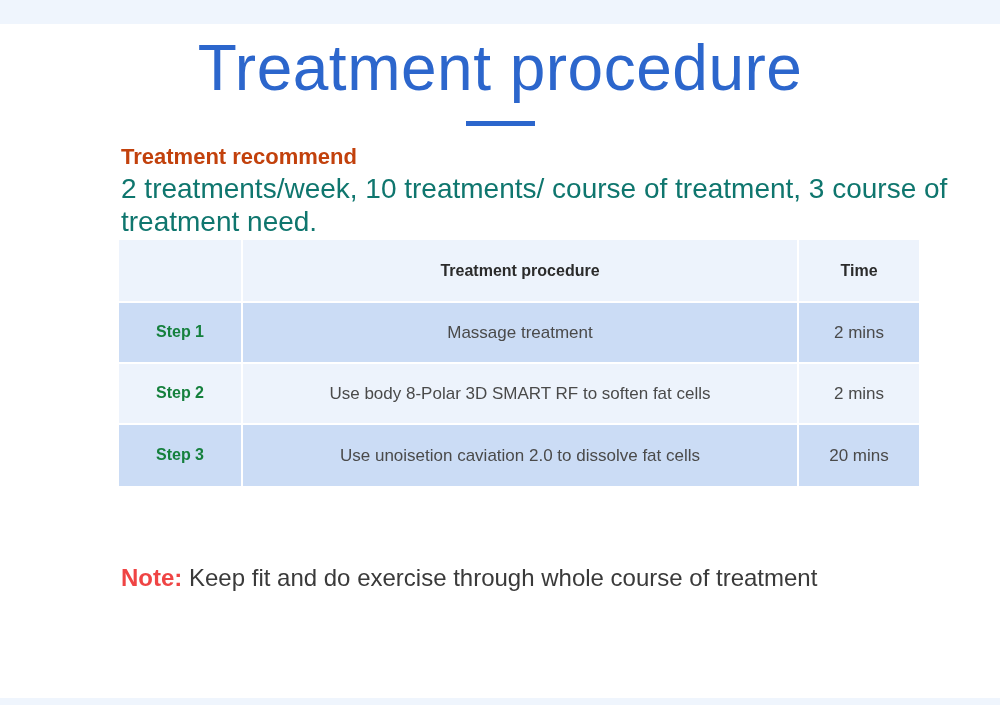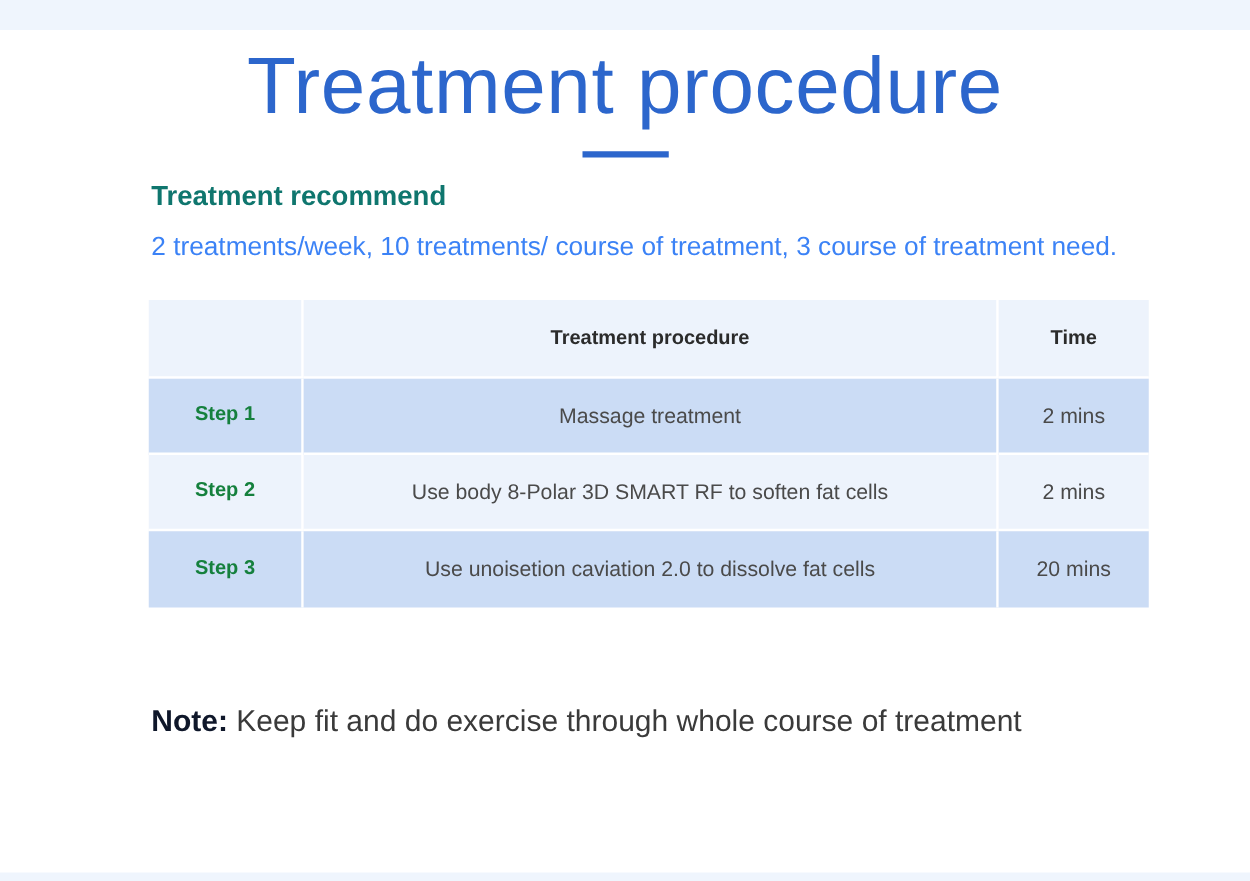--- a/index.html
+++ b/index.html
@@ -57,30 +57,30 @@
 
   .recommend-block {
     position: absolute;
     top: 144px;
     left: 121px;
     width: 850px;
   }
   .recommend-heading {
     font-size: 22px;
     font-weight: bold;
+    color: #c2410c;
+    line-height: 1.18;
+    margin: 0;
+  }
+  .recommend-body {
+    font-size: 28px;
+    font-weight: 400;
     color: #0f766e;
     line-height: 1.18;
-    margin: 0;
-  }
-  .recommend-body {
-    font-size: 21px;
-    font-weight: 400;
-    color: #3b82f6;
-    line-height: 1.18;
-    margin: 16px 0 0 0;
+    margin: 2px 0 0 0;
     max-width: 830px;
   }
 
   .proc-table {
     position: absolute;
     top: 240px;
     left: 119px;
     width: 800px;
     border-collapse: separate;
     border-spacing: 0;
@@ -144,21 +144,21 @@
     width: 780px;
   }
   .note-text {
     font-size: 24px;
     color: #3a3a3a;
     line-height: 1.3;
     margin: 0;
   }
   .note-label {
     font-weight: bold;
-    color: #0f172a;
+    color: #ef4444;
     margin-top: 15px;
   }
 </style>
 </head>
 <body>
 
 <div class="page">
 
   <div class="edge-band top"></div>
 

